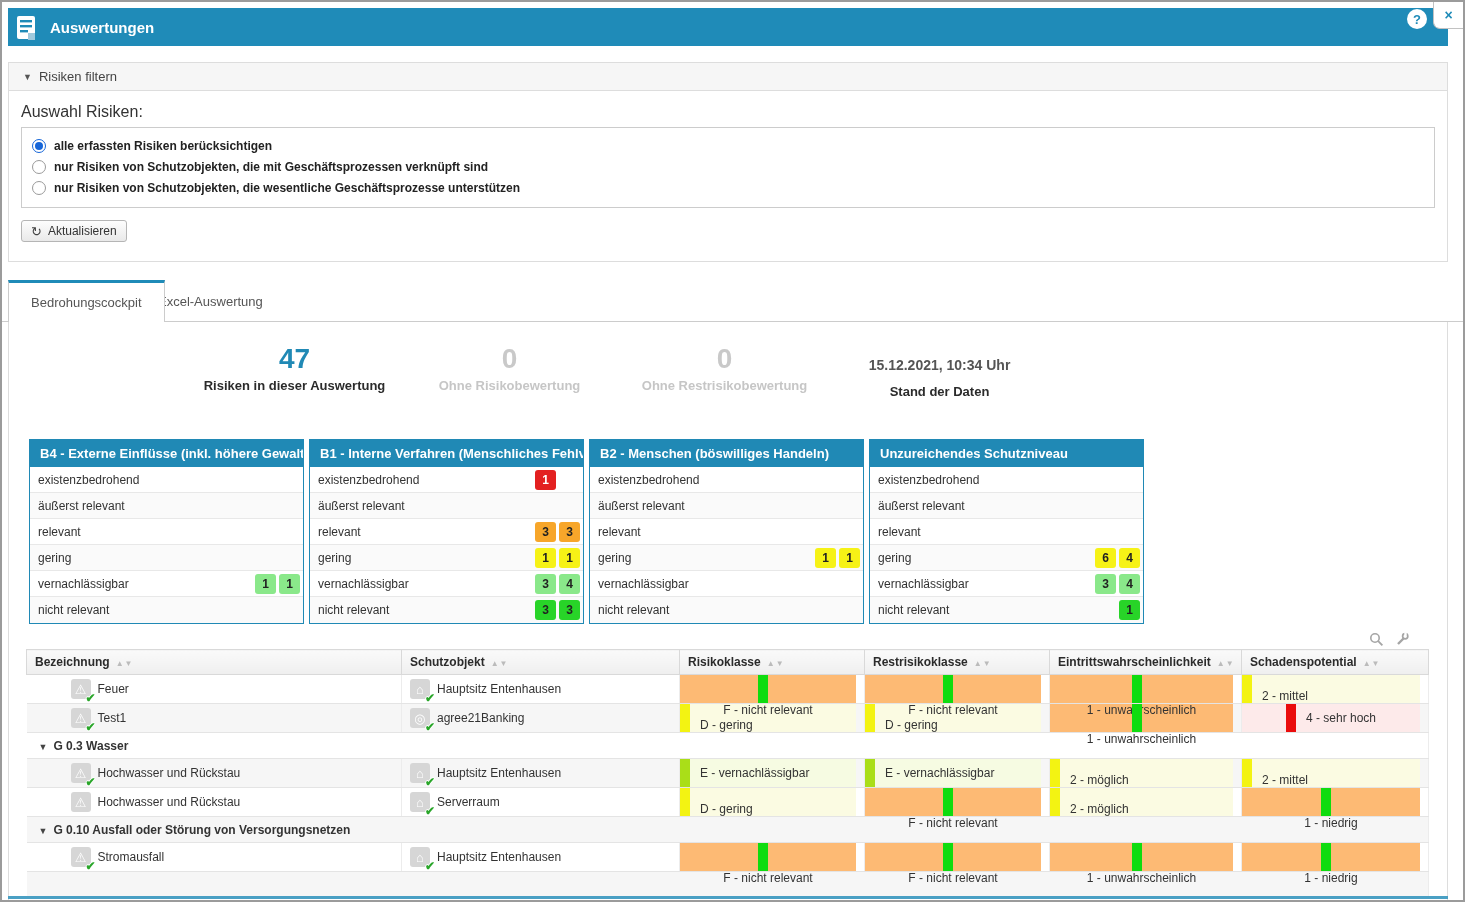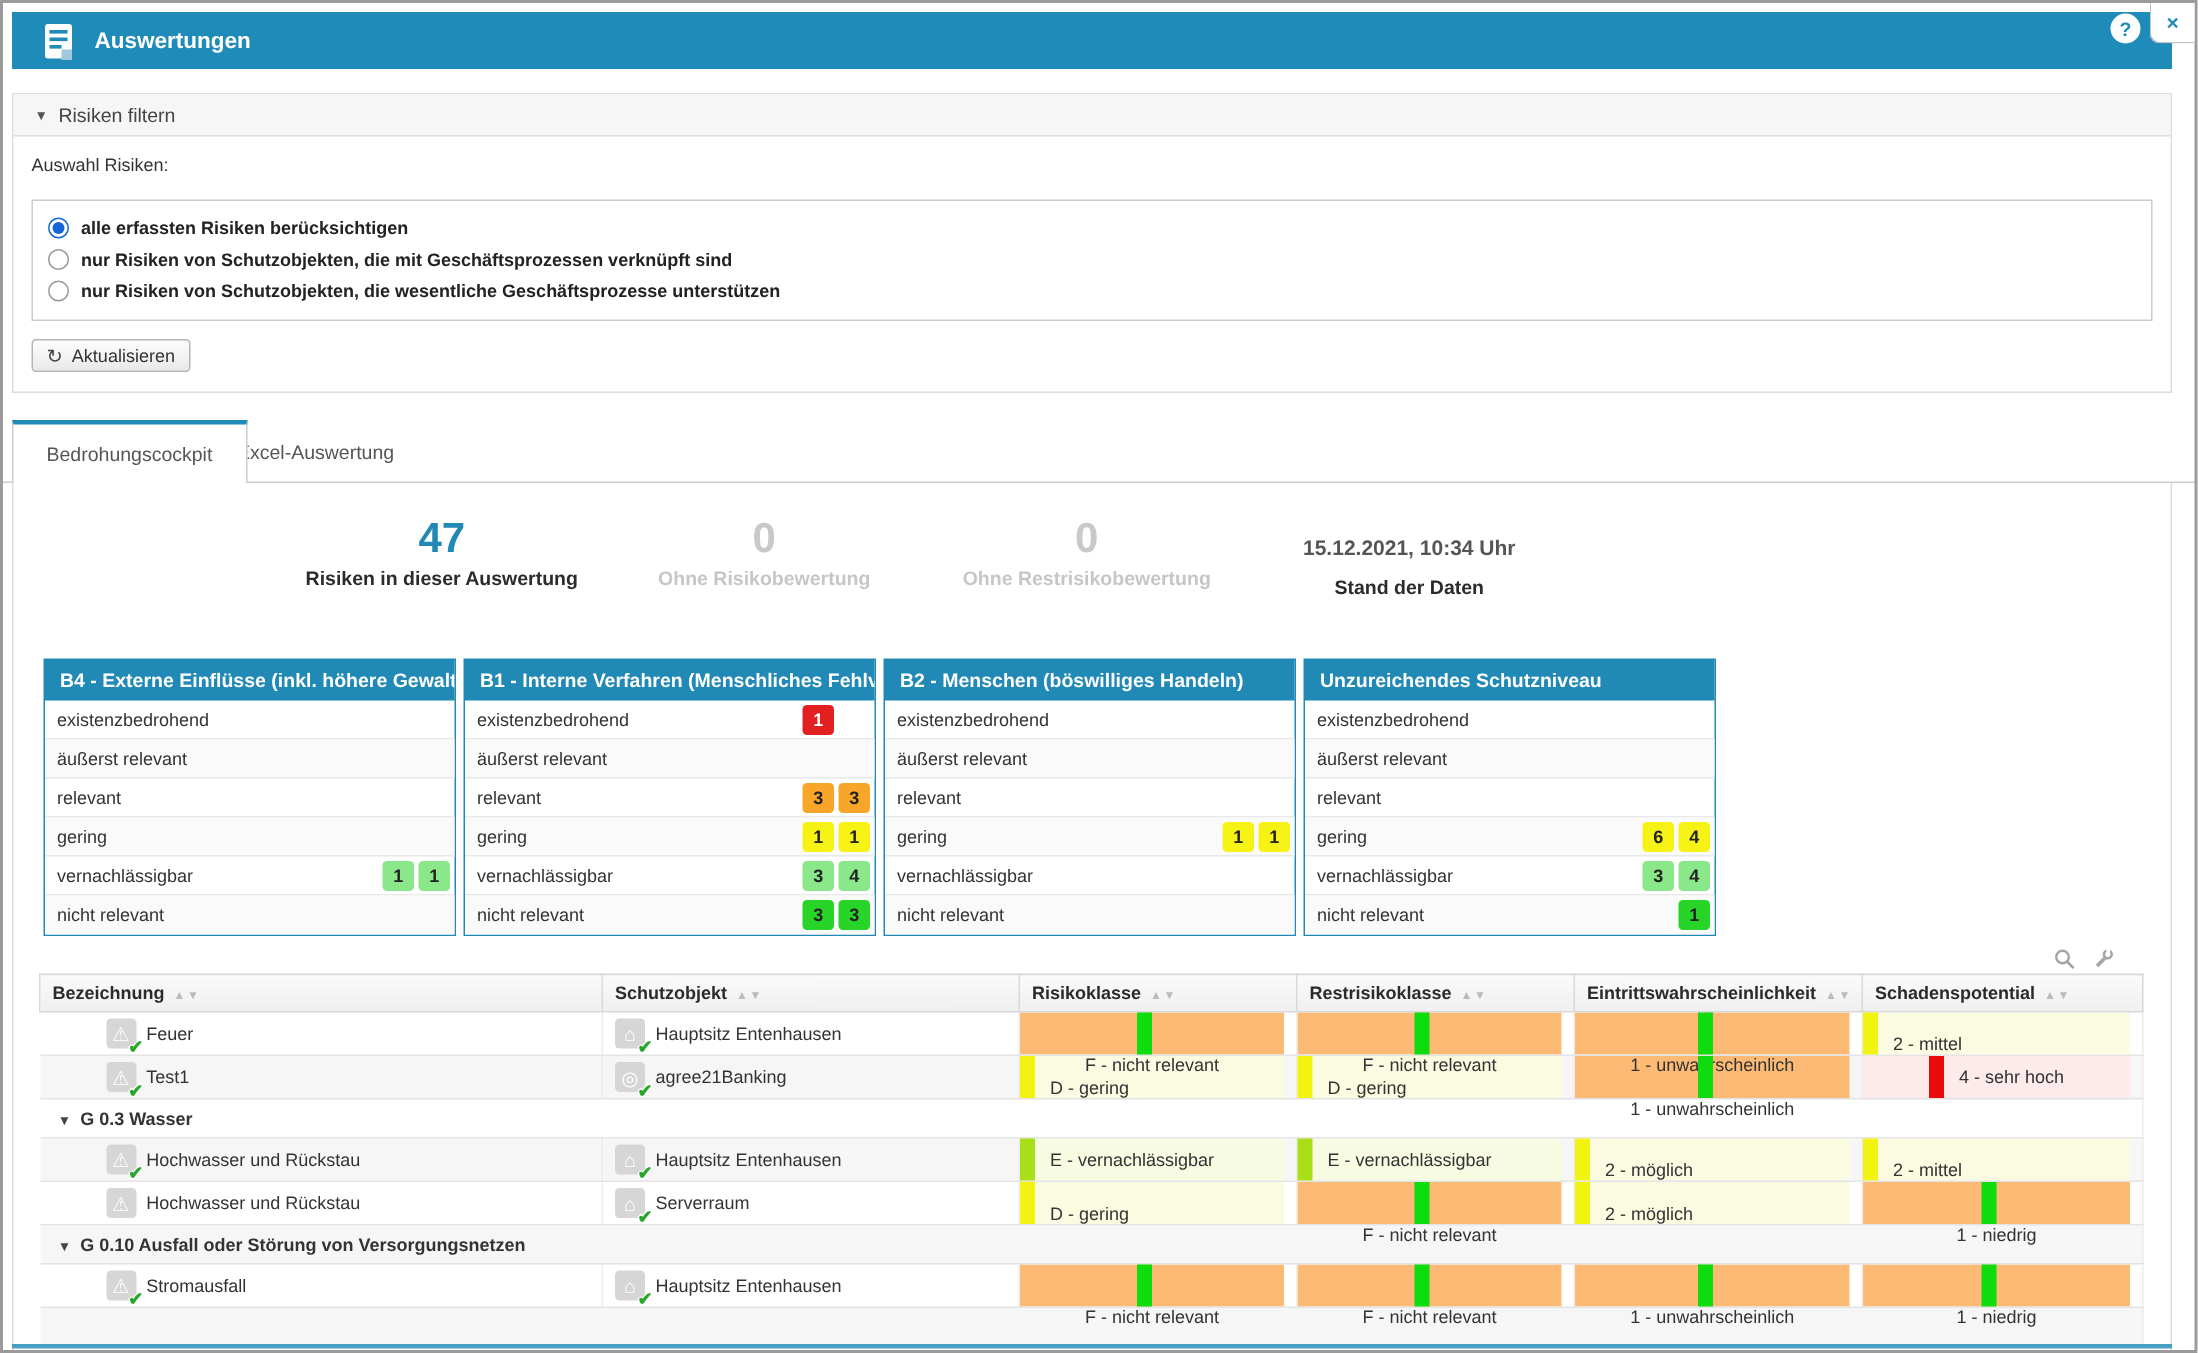--- a/index.html
+++ b/index.html
@@ -2,38 +2,38 @@
 <html><head>
 <meta charset="utf-8">
 <style>
   * { box-sizing: border-box; margin: 0; padding: 0; }
   html,body { width:1465px; height:902px; overflow:hidden; background:#fff;
     font-family:"Liberation Sans", sans-serif; color:#333; }
   .frame { position:absolute; inset:0; border:2px solid #9b9b9b; pointer-events:none; z-index:50; }
 
   
   .titlebar { position:absolute; left:8px; right:17px; top:8px; height:38px;
-    background:#1f8bb8; display:flex; align-items:center; padding-left:21px; }
+    background:#1f8bb8; display:flex; align-items:center; padding-left:8px; }
   .doc-icon { width:20px; height:25px; margin-right:14px; }
   .title { color:#fff; font-weight:bold; font-size:15px; }
   .help-btn { position:absolute; right:38px; top:9px; width:20px; height:20px; border-radius:50%;
     background:#fff; color:#1f8bb8; font-weight:bold; font-size:13px;
     display:flex; align-items:center; justify-content:center; cursor:pointer; }
   .close-notch { position:absolute; right:2px; top:2px; width:30px; height:27px; background:#fff;
     border-left:1px solid #c2c2c2; border-bottom:1px solid #c2c2c2; border-bottom-left-radius:7px;
     display:flex; align-items:center; justify-content:center; z-index:60; cursor:pointer; }
   .close-x { color:#1f8bb8; font-weight:bold; font-size:14px; line-height:1; }
 
   
   .filter { position:absolute; left:8px; right:17px; top:62px; height:200px; border:1px solid #ddd; background:#fff; }
   .filter-head { height:28px; background:#f6f6f6; border-bottom:1px solid #ddd;
     display:flex; align-items:center; padding-left:14px; font-size:13px; color:#444; cursor:pointer; }
   .caret { font-size:9px; color:#555; margin-right:7px; }
   .filter-body { padding:12px 12px 0 12px; }
-  .filter-label { font-size:12px; color:#333; margin-bottom:16px; }
+  .filter-label { font-size:16px; color:#333; margin-bottom:6px; }
   .radio-box { border:1px solid #ccc; padding:7px 10px 9px 10px; }
   .opt { display:flex; align-items:center; height:21px; }
   .radio { width:14px; height:14px; border-radius:50%; border:1px solid #9a9a9a; background:#fff;
     margin-right:8px; position:relative; flex:0 0 auto; cursor:pointer; }
   .radio.on { border-color:#1565d8; }
   .radio.on::after { content:""; position:absolute; inset:2px; border-radius:50%; background:#1565d8; }
   .opt-label { font-size:12px; font-weight:bold; color:#222; }
   .chk-row { display:flex; align-items:center; margin-top:13px; }
   .checkbox { width:13px; height:13px; border:1px solid #999; background:#fff; margin-right:9px; cursor:pointer; }
   .refresh-btn { margin-top:12px; display:inline-flex; align-items:center; height:22px; padding:0 9px;

